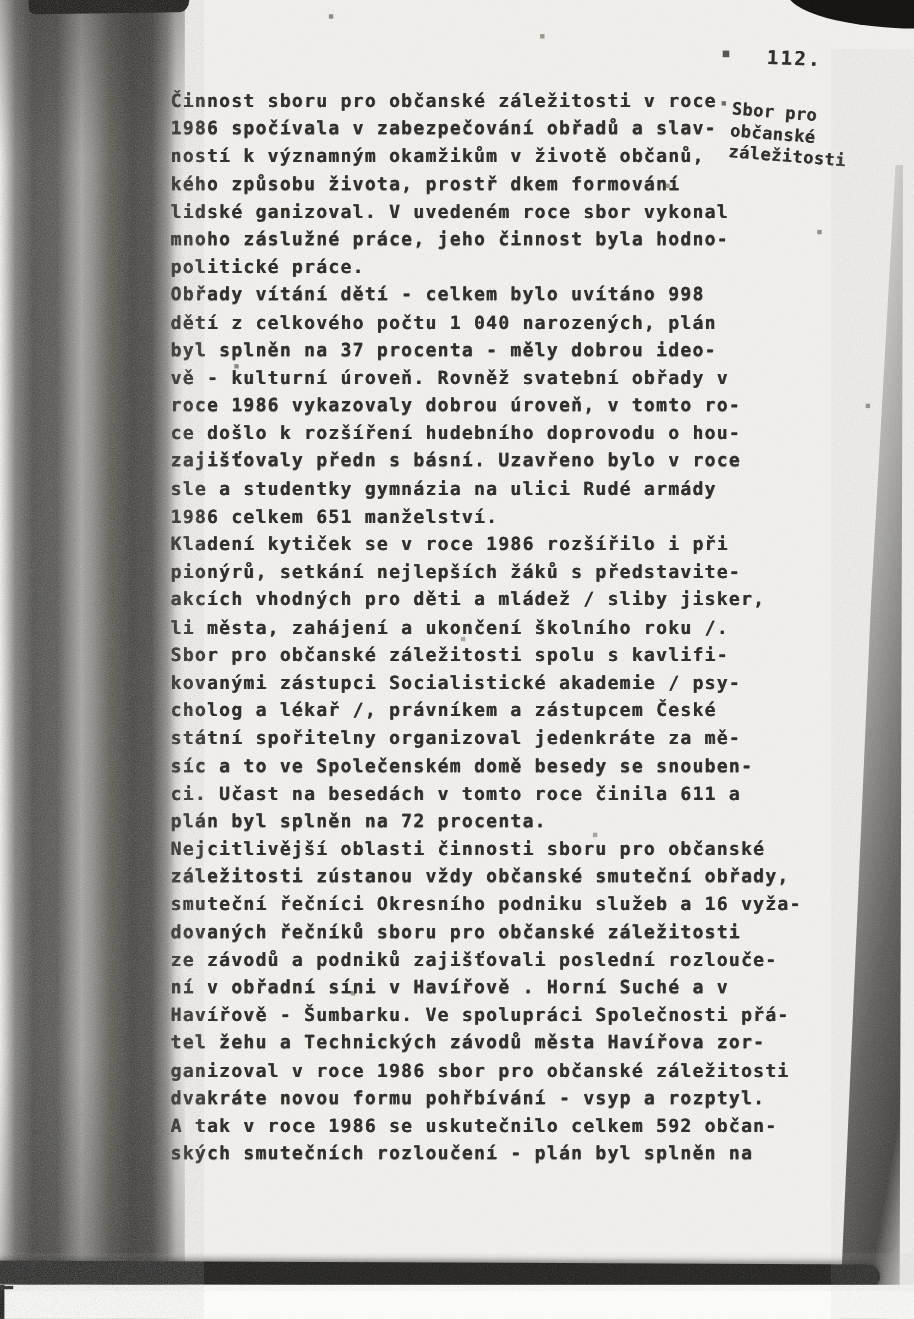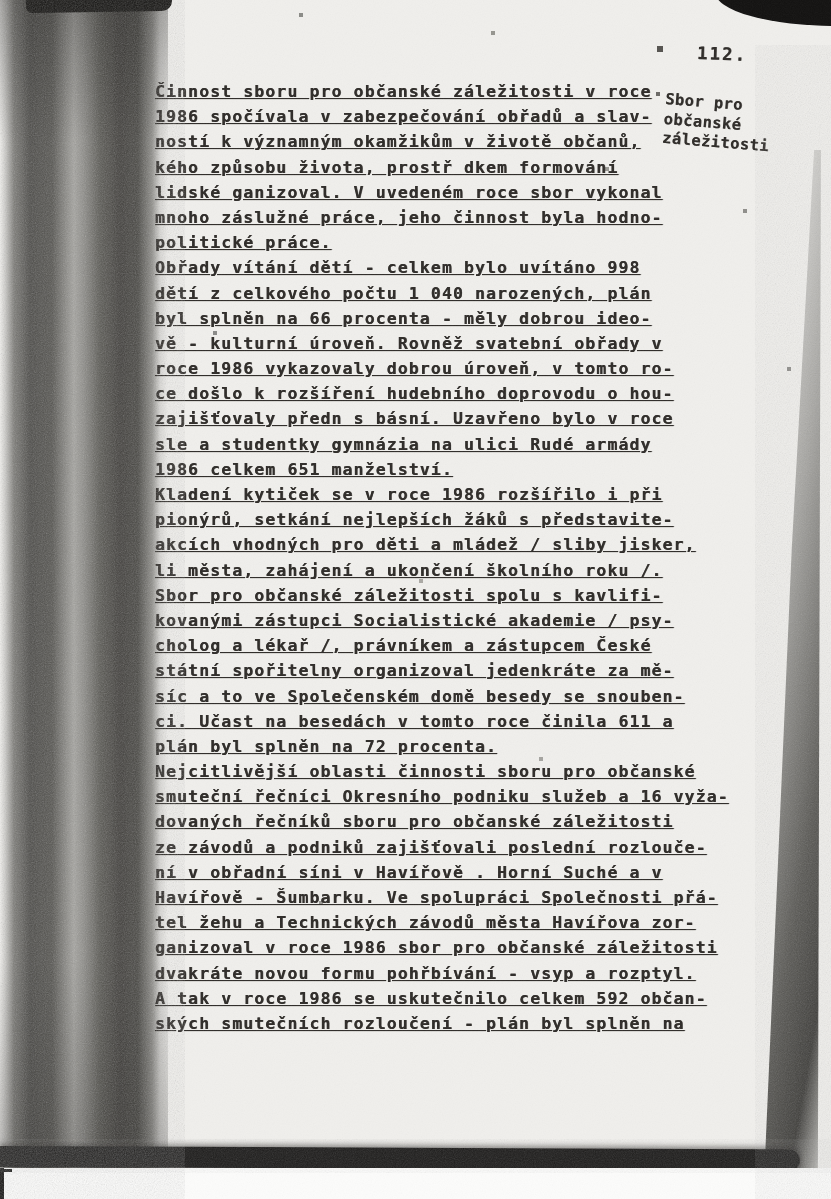--- a/index.html
+++ b/index.html
@@ -63,21 +63,21 @@
       420px 580px 0 1px #aba9a4, 788px 368px 0 1px #8f8e8a,
       320px 902px 0 1px #9a9994, 540px 758px 0 1px #a5a4a0,
       522px 118px 0 1px #a8a7a2, 744px 210px 0 1px #8f8e8a;
   }
   
   .body-text {
     position:absolute; left:155px; top:79px; width:560px;
     font-size:16.5px; font-weight:bold; letter-spacing:1.1px;
     text-shadow:.4px 0 0 rgba(46,43,40,.55), 0 .3px .6px rgba(46,43,40,.45);
   }
-  .line { height:25.2px; line-height:25.2px; white-space:pre;text-decoration:underline; }
+  .line { height:25.2px; line-height:25.2px; white-space:pre; }
   .page-number {
     position:absolute; left:697px; top:44px;
     font-size:17.5px; font-weight:bold; letter-spacing:2px;
     transform:rotate(2deg);
     text-shadow:.4px 0 0 rgba(46,43,40,.6);
   }
   .margin-note {
     position:absolute; left:666px; top:90px; width:140px;
     font-size:15.5px; font-weight:bold; letter-spacing:.4px;
     transform:rotate(4.5deg); transform-origin:left top;
@@ -112,39 +112,40 @@
   <div class="body-text">
       <div class="line">Činnost sboru pro občanské záležitosti v roce</div>
       <div class="line">1986 spočívala v zabezpečování obřadů a slav-</div>
       <div class="line">ností k významným okamžikům v životě občanů,</div>
       <div class="line">kého způsobu života, prostř dkem formování</div>
       <div class="line">lidské ganizoval. V uvedeném roce sbor vykonal</div>
       <div class="line">mnoho záslužné práce, jeho činnost byla hodno-</div>
       <div class="line">politické práce.</div>
       <div class="line">Obřady vítání dětí - celkem bylo uvítáno 998</div>
       <div class="line">dětí z celkového počtu 1 040 narozených, plán</div>
-      <div class="line">byl splněn na 66 procenta - měly dobrou ideo-</div>
+      <div class="line">byl splněn na 37 procenta - měly dobrou ideo-</div>
       <div class="line">vě - kulturní úroveň. Rovněž svatební obřady v</div>
       <div class="line">roce 1986 vykazovaly dobrou úroveň, v tomto ro-</div>
       <div class="line">ce došlo k rozšíření hudebního doprovodu o hou-</div>
       <div class="line">zajišťovaly předn s básní. Uzavřeno bylo v roce</div>
       <div class="line">sle a studentky gymnázia na ulici Rudé armády</div>
       <div class="line">1986 celkem 651 manželství.</div>
       <div class="line">Kladení kytiček se v roce 1986 rozšířilo i při</div>
       <div class="line">pionýrů, setkání nejlepších žáků s představite-</div>
       <div class="line">akcích vhodných pro děti a mládež / sliby jisker,</div>
       <div class="line">li města, zahájení a ukončení školního roku /.</div>
       <div class="line">Sbor pro občanské záležitosti spolu s kavlifi-</div>
       <div class="line">kovanými zástupci Socialistické akademie / psy-</div>
       <div class="line">cholog a lékař /, právníkem a zástupcem České</div>
       <div class="line">státní spořitelny organizoval jedenkráte za mě-</div>
       <div class="line">síc a to ve Společenském domě besedy se snouben-</div>
       <div class="line">ci. Učast na besedách v tomto roce činila 611 a</div>
       <div class="line">plán byl splněn na 72 procenta.</div>
       <div class="line">Nejcitlivější oblasti činnosti sboru pro občanské</div>
+      <div class="line">záležitosti zústanou vždy občanské smuteční obřady,</div>
       <div class="line">smuteční řečníci Okresního podniku služeb a 16 vyža-</div>
       <div class="line">dovaných řečníků sboru pro občanské záležitosti</div>
       <div class="line">ze závodů a podniků zajišťovali poslední rozlouče-</div>
       <div class="line">ní v obřadní síni v Havířově . Horní Suché a v</div>
       <div class="line">Havířově - Šumbarku. Ve spolupráci Společnosti přá-</div>
       <div class="line">tel žehu a Technických závodů města Havířova zor-</div>
       <div class="line">ganizoval v roce 1986 sbor pro občanské záležitosti</div>
       <div class="line">dvakráte novou formu pohřbívání - vsyp a rozptyl.</div>
       <div class="line">A tak v roce 1986 se uskutečnilo celkem 592 občan-</div>
       <div class="line">ských smutečních rozloučení - plán byl splněn na</div>

